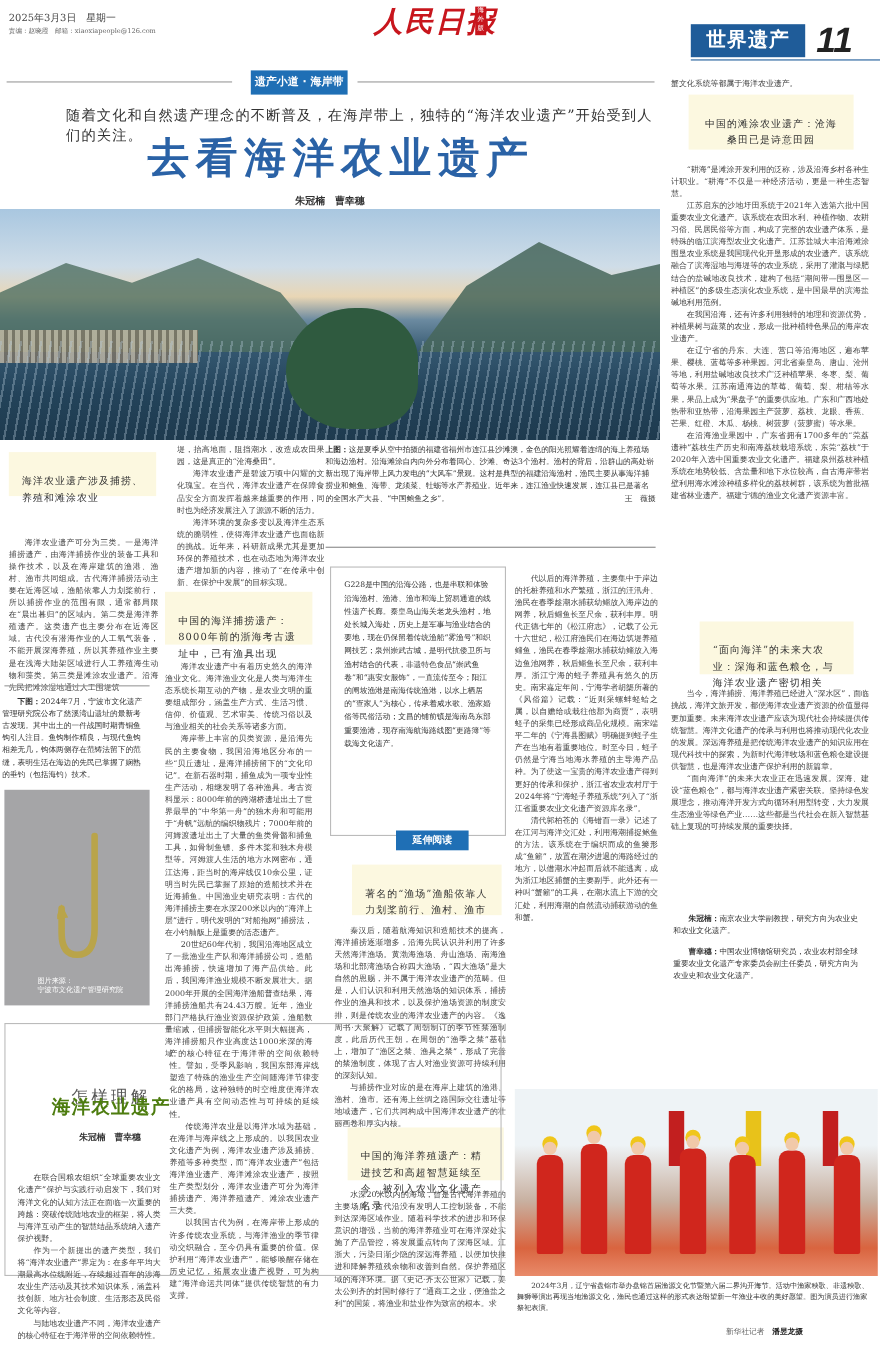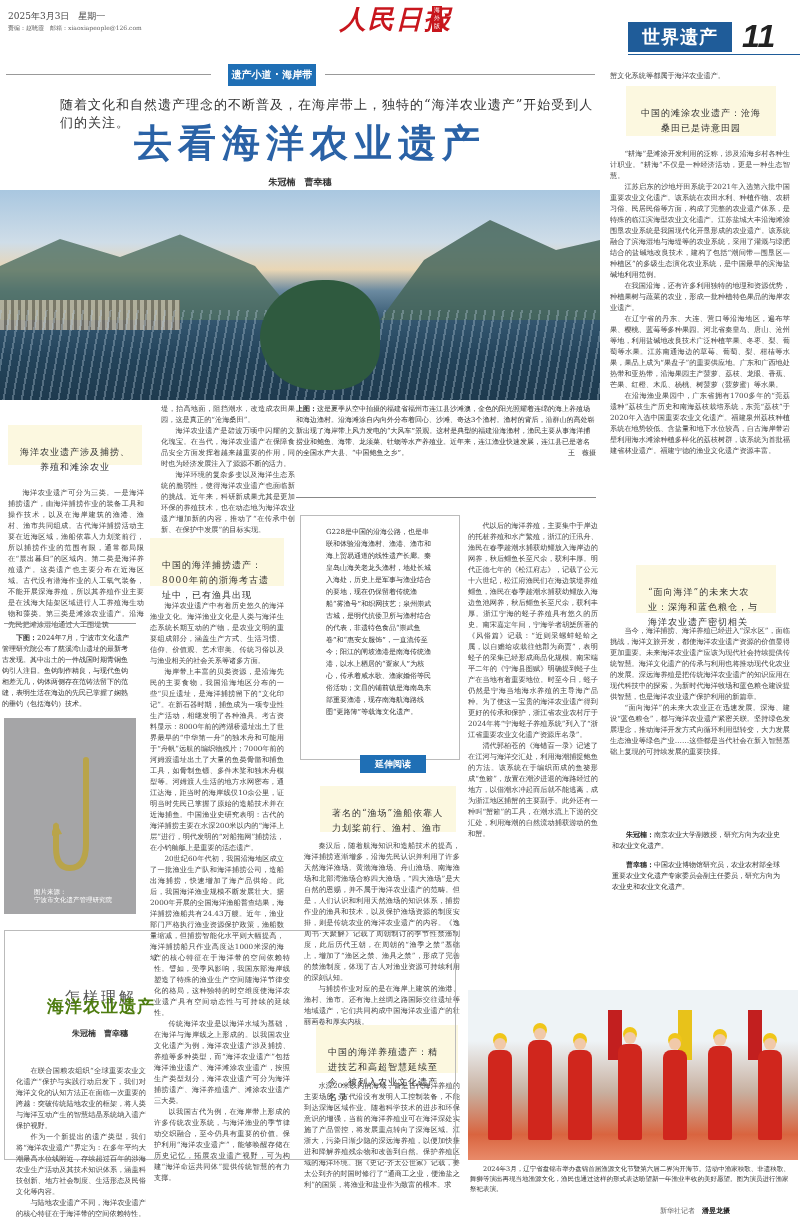--- a/index.html
+++ b/index.html
@@ -31,35 +31,35 @@
   .hero .mtn2 { left: 380px; top: 30px; width: 220px; height: 100px; background: #47665a; clip-path: polygon(0 100%, 20% 40%, 50% 0, 80% 30%, 100% 20%, 100% 100%); opacity: .85; }
   .hero .island { left: 260px; top: 90px; width: 120px; height: 110px; background: #2f5a3f; border-radius: 55% 45% 40% 50%; }
   .hero .farms { left: 0; top: 120px; width: 600px; height: 90px; background: repeating-linear-gradient(100deg, rgba(180,200,215,.35) 0 2px, transparent 2px 9px); }
   .hero .village { left: 0; top: 110px; width: 180px; height: 30px; background: repeating-linear-gradient(90deg, #d9c9b0 0 4px, #8a7a66 4px 7px); opacity: .7; }
 
   
   .col { font-size: 7.2px; line-height: 11px; color: #444; text-align: justify; text-indent: 2em; }
   .col p { text-indent: 2em; }
   .pullbox { background: #fcf8e0; color: #333; font-size: 9px; line-height: 15px; padding: 20px 12px; letter-spacing: 1px; }
 
-  .left-pull { left: 8px; top: 425px; width: 134px; height: 38px; text-align: center; }
+  .left-pull { left: 8px; top: 411px; width: 134px; height: 38px; }
   .col-a { left: 8px; top: 487px; width: 136px; }
   .divider-a { left: 4px; top: 623px; width: 132px; height: 1px; background: #999; }
   .caption-bottom { left: 2px; top: 632px; width: 132px; font-size: 7px; line-height: 11px; color: #333; text-indent: 2em; }
   .hook-photo { left: 4px; top: 718px; width: 132px; height: 196px; background: #a5a5a7; overflow: hidden; }
   .hook { left: 48px; top: 38px; width: 44px; height: 120px; }
   .hook-credit { left: 30px; top: 170px; font-size: 6.5px; color: #fff; font-family: "DejaVu Sans", sans-serif; line-height: 8px; }
 
   .col-b { left: 161px; top: 403px; width: 134px; }
   .mid-pull { left: 150px; top: 538px; width: 134px; height: 48px; }
   .col-b2 { left: 150px; top: 600px; width: 134px; }
 
   .top-caption { left: 296px; top: 403px; width: 300px; font-size: 7px; line-height: 11px; color: #333; }
   .top-caption-rule { left: 296px; top: 497px; width: 300px; height: 1px; background: #888; }
-  .g228-box { left: 300px; top: 515px; width: 160px; height: 245px; border: 1px solid #bbb; padding: 10px 25px; font-size: 7px; line-height: 12px; color: #333; }
+  .g228-box { left: 300px; top: 515px; width: 160px; height: 245px; border: 1px solid #bbb; padding: 10px 12px; font-size: 7px; line-height: 12px; color: #333; }
   .ext-btn { left: 360px; top: 755px; width: 66px; height: 18px; background: #1f6fb5; color: #fff; font-size: 9px; font-weight: bold; text-align: center; line-height: 18px; font-family: "DejaVu Sans", sans-serif; }
   .fish-pull { left: 320px; top: 786px; width: 136px; height: 46px; }
   .col-c { left: 304px; top: 840px; width: 156px; }
   .mari-pull { left: 316px; top: 1025px; width: 142px; height: 48px; }
   .col-c2 { left: 304px; top: 1080px; width: 156px; }
 
   .col-d { left: 468px; top: 520px; width: 130px; }
   .col-e { left: 610px; top: 70px; width: 180px; }
   .right-pull1 { left: 626px; top: 86px; width: 150px; height: 50px; text-align: center; }
   .col-e2 { left: 610px; top: 148px; width: 180px; }

